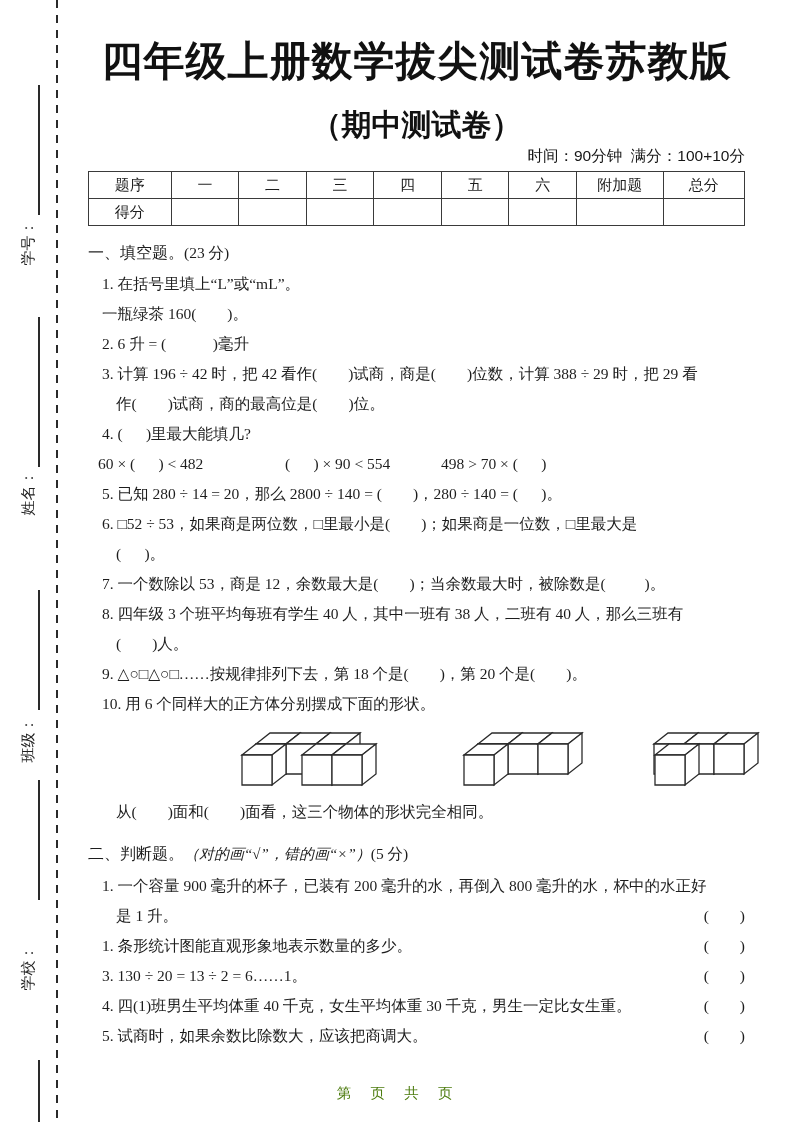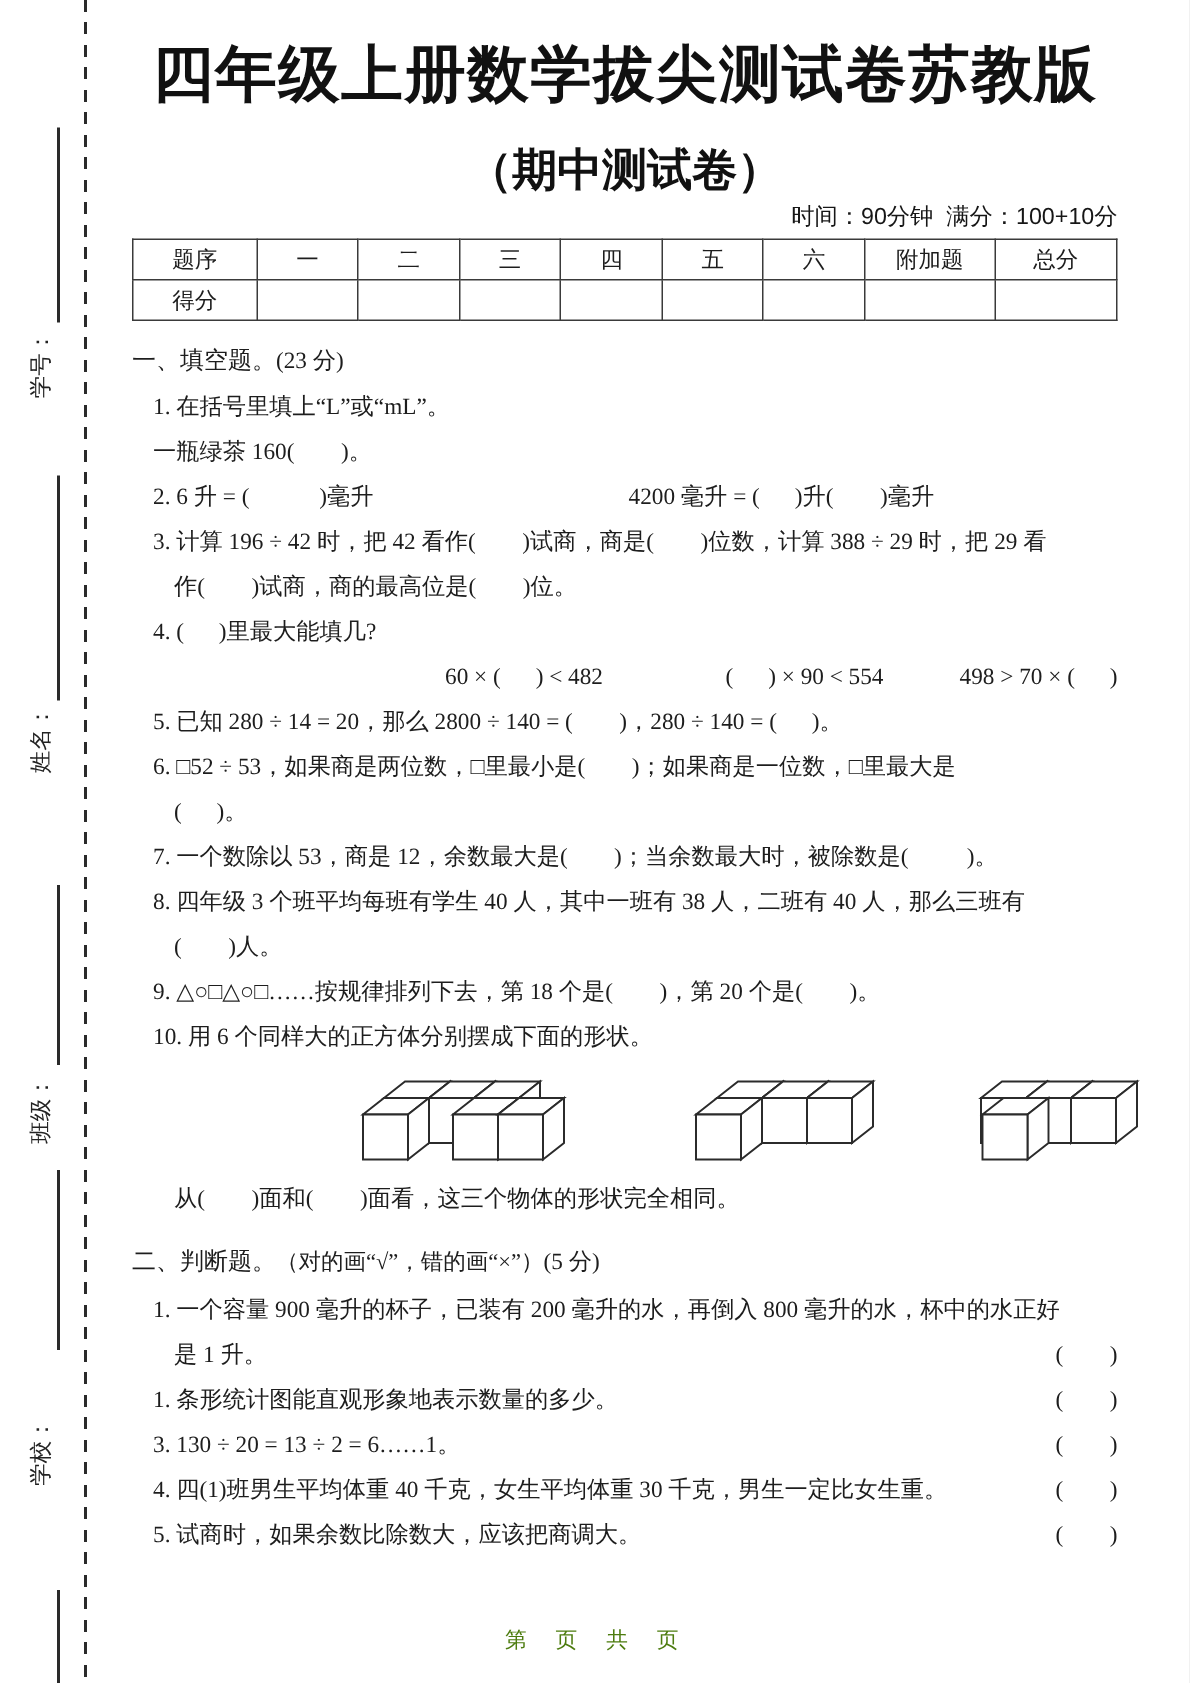--- a/index.html
+++ b/index.html
@@ -13,42 +13,42 @@
   .sl2{top:317px;height:150px;}
   .sl3{top:590px;height:120px;}
   .sl4{top:780px;height:120px;}
   .sl5{top:1060px;height:62px;}
   .side-label{position:absolute;left:-6px;width:68px;height:22px;line-height:22px;
     text-align:center;transform:rotate(-90deg);
     font-family:"Liberation Sans","DejaVu Sans",sans-serif;font-size:15px;color:#222;white-space:pre;}
   .lb1{top:232px;} .lb2{top:482px;} .lb3{top:729px;} .lb4{top:957px;}
   
   .content{position:absolute;left:88px;top:22px;width:657px;}
-  .title{margin:0;text-align:center;font-family:"Liberation Sans","DejaVu Sans",sans-serif;
+  .title{margin:12px;text-align:center;font-family:"Liberation Sans","DejaVu Sans",sans-serif;
     font-weight:bold;font-size:41px;letter-spacing:1px;white-space:pre;color:#111;}
   .subtitle{margin:16px 0 0 0;text-align:center;font-family:"Liberation Sans","DejaVu Sans",sans-serif;
     font-weight:bold;font-size:30px;white-space:pre;color:#111;}
   .meta{text-align:right;font-family:"Liberation Sans","DejaVu Sans",sans-serif;
     font-size:15.5px;white-space:pre;color:#161616;}
   table.score{width:100%;border-collapse:collapse;margin-top:4px;}
   table.score th,table.score td{border:1.6px solid #3a3a3a;height:26px;text-align:center;
     font-size:15px;font-weight:normal;padding:0;white-space:pre;}
   .c-wide{width:12.6%;} .c-std{width:10.3%;} .c-extra{width:13.2%;} .c-total{width:12.4%;}
   
   .sec{margin:12px 0 2px 0;font-size:16px;line-height:29px;white-space:pre-wrap;}
   .sec-b{font-family:"Liberation Sans","DejaVu Sans",sans-serif;font-weight:normal;}
   .sec-n{font-size:15.5px;}
-  .sec-note{font-size:15px;}
+  .sec-note{font-style:italic;font-size:15px;}
   .q{margin:0;font-size:15.5px;line-height:30px;white-space:pre-wrap;}
   .indent1{padding-left:14px;}
   .indent2{padding-left:10px;}
   .indent3{padding-left:28px;}
   .two-col{display:flex;}
   .two-col .colL{width:317px;}
-  .three-col{display:flex;justify-content:flex-end;}
+  .three-col{display:flex;}
   .three-col .c1{width:187px;} .three-col .c2{width:156px;}
   .jrow{display:flex;justify-content:space-between;}
   .jans{white-space:pre;flex:none;}
   
   .figure-row{position:relative;height:76px;margin-top:2px;}
   .figure-row svg{position:absolute;top:8px;}
   .fig0{left:150px;} .fig1{left:372px;} .fig2{left:548px;}
   .footer{position:absolute;left:0;width:793px;top:1084px;text-align:center;
     font-size:14.5px;letter-spacing:4px;white-space:pre;color:#4d7c0f;}
 </style>
@@ -102,21 +102,20 @@
       </table>
 
     <p class="sec"><span class="sec-b">一、填空题。</span><span class="sec-n">(23 分)</span></p>
 
     <p class="q indent1">1. 在括号里填上“L”或“mL”。</p>
     <div class="q indent1 two-col">
       <span>一瓶绿茶 160(        )。</span>
     </div>
     <div class="q indent1 two-col">
       <span class="colL">2. 6 升 = (            )毫升</span>
-      <span>4200 毫升 = (      )升(        )毫升</span>
     </div>
     <p class="q indent1">3. 计算 196 ÷ 42 时，把 42 看作(        )试商，商是(        )位数，计算 388 ÷ 29 时，把 29 看</p>
     <p class="q indent3">作(        )试商，商的最高位是(        )位。</p>
     <p class="q indent1">4. (      )里最大能填几?</p>
     <div class="q indent2 three-col">
       <span class="c1">60 × (      ) &lt; 482</span>
       <span class="c2">(      ) × 90 &lt; 554</span>
       <span>498 &gt; 70 × (      )</span>
     </div>
     <p class="q indent1">5. 已知 280 ÷ 14 = 20，那么 2800 ÷ 140 = (        )，280 ÷ 140 = (      )。</p>

